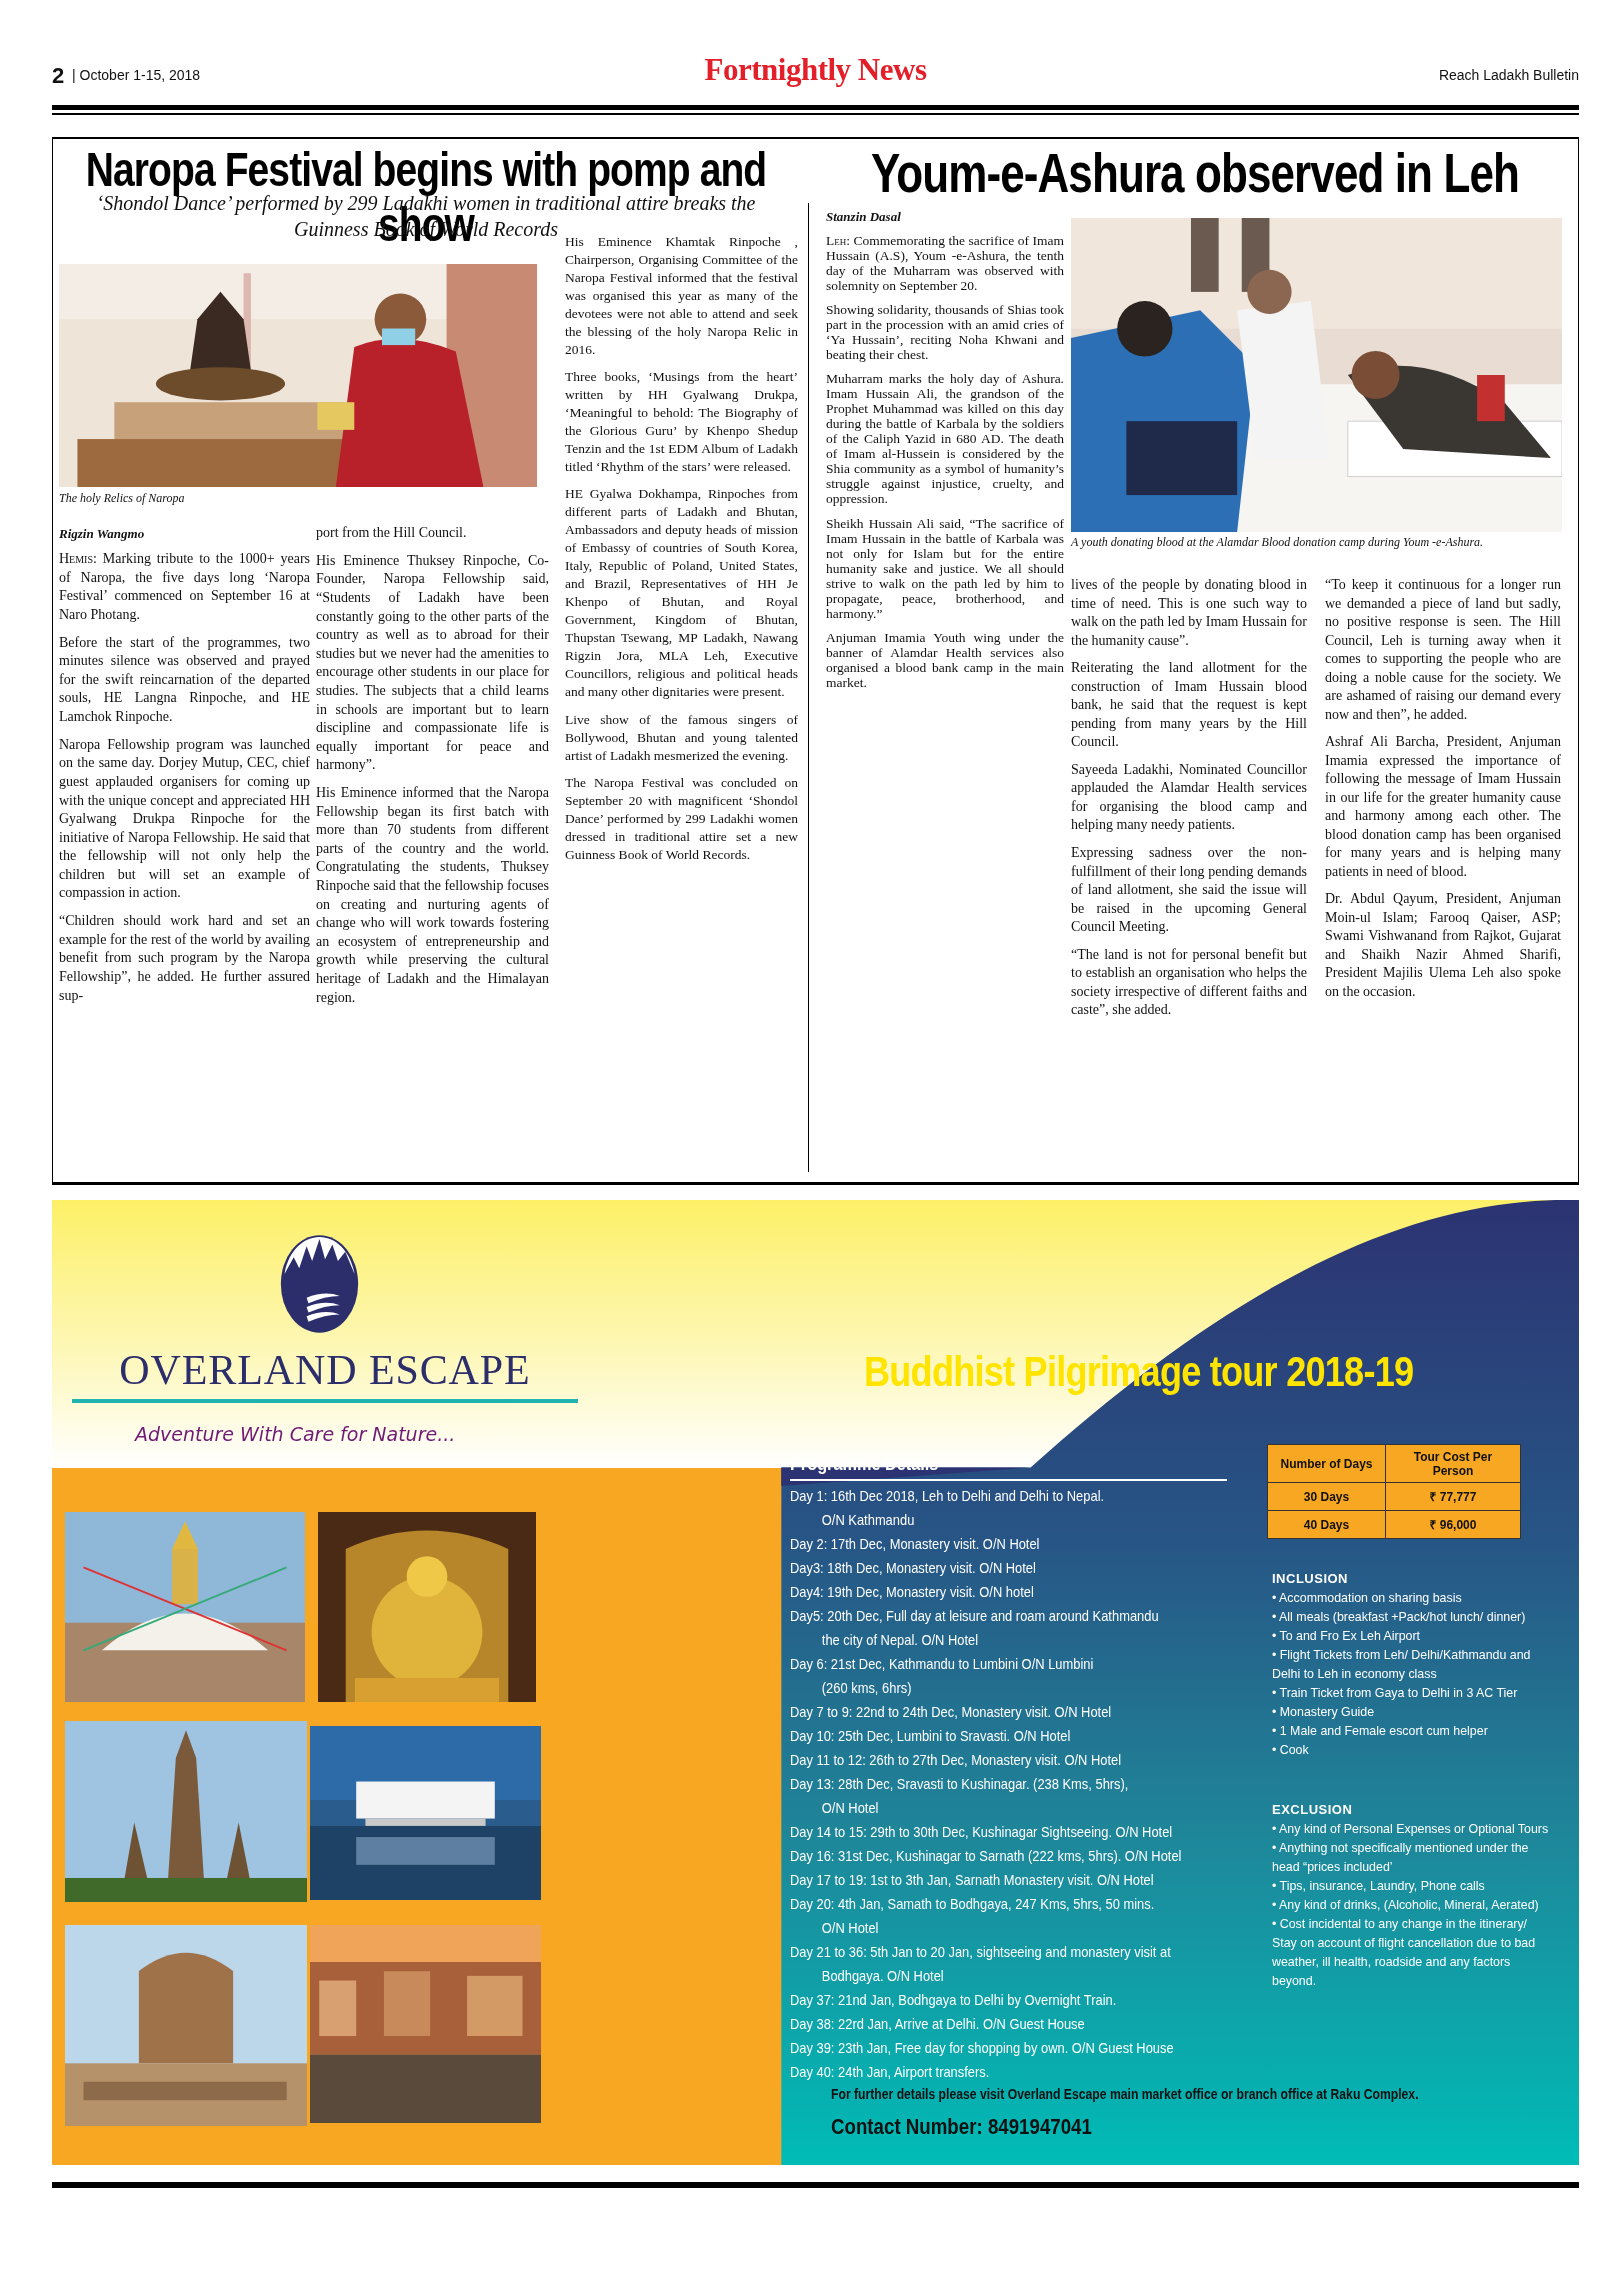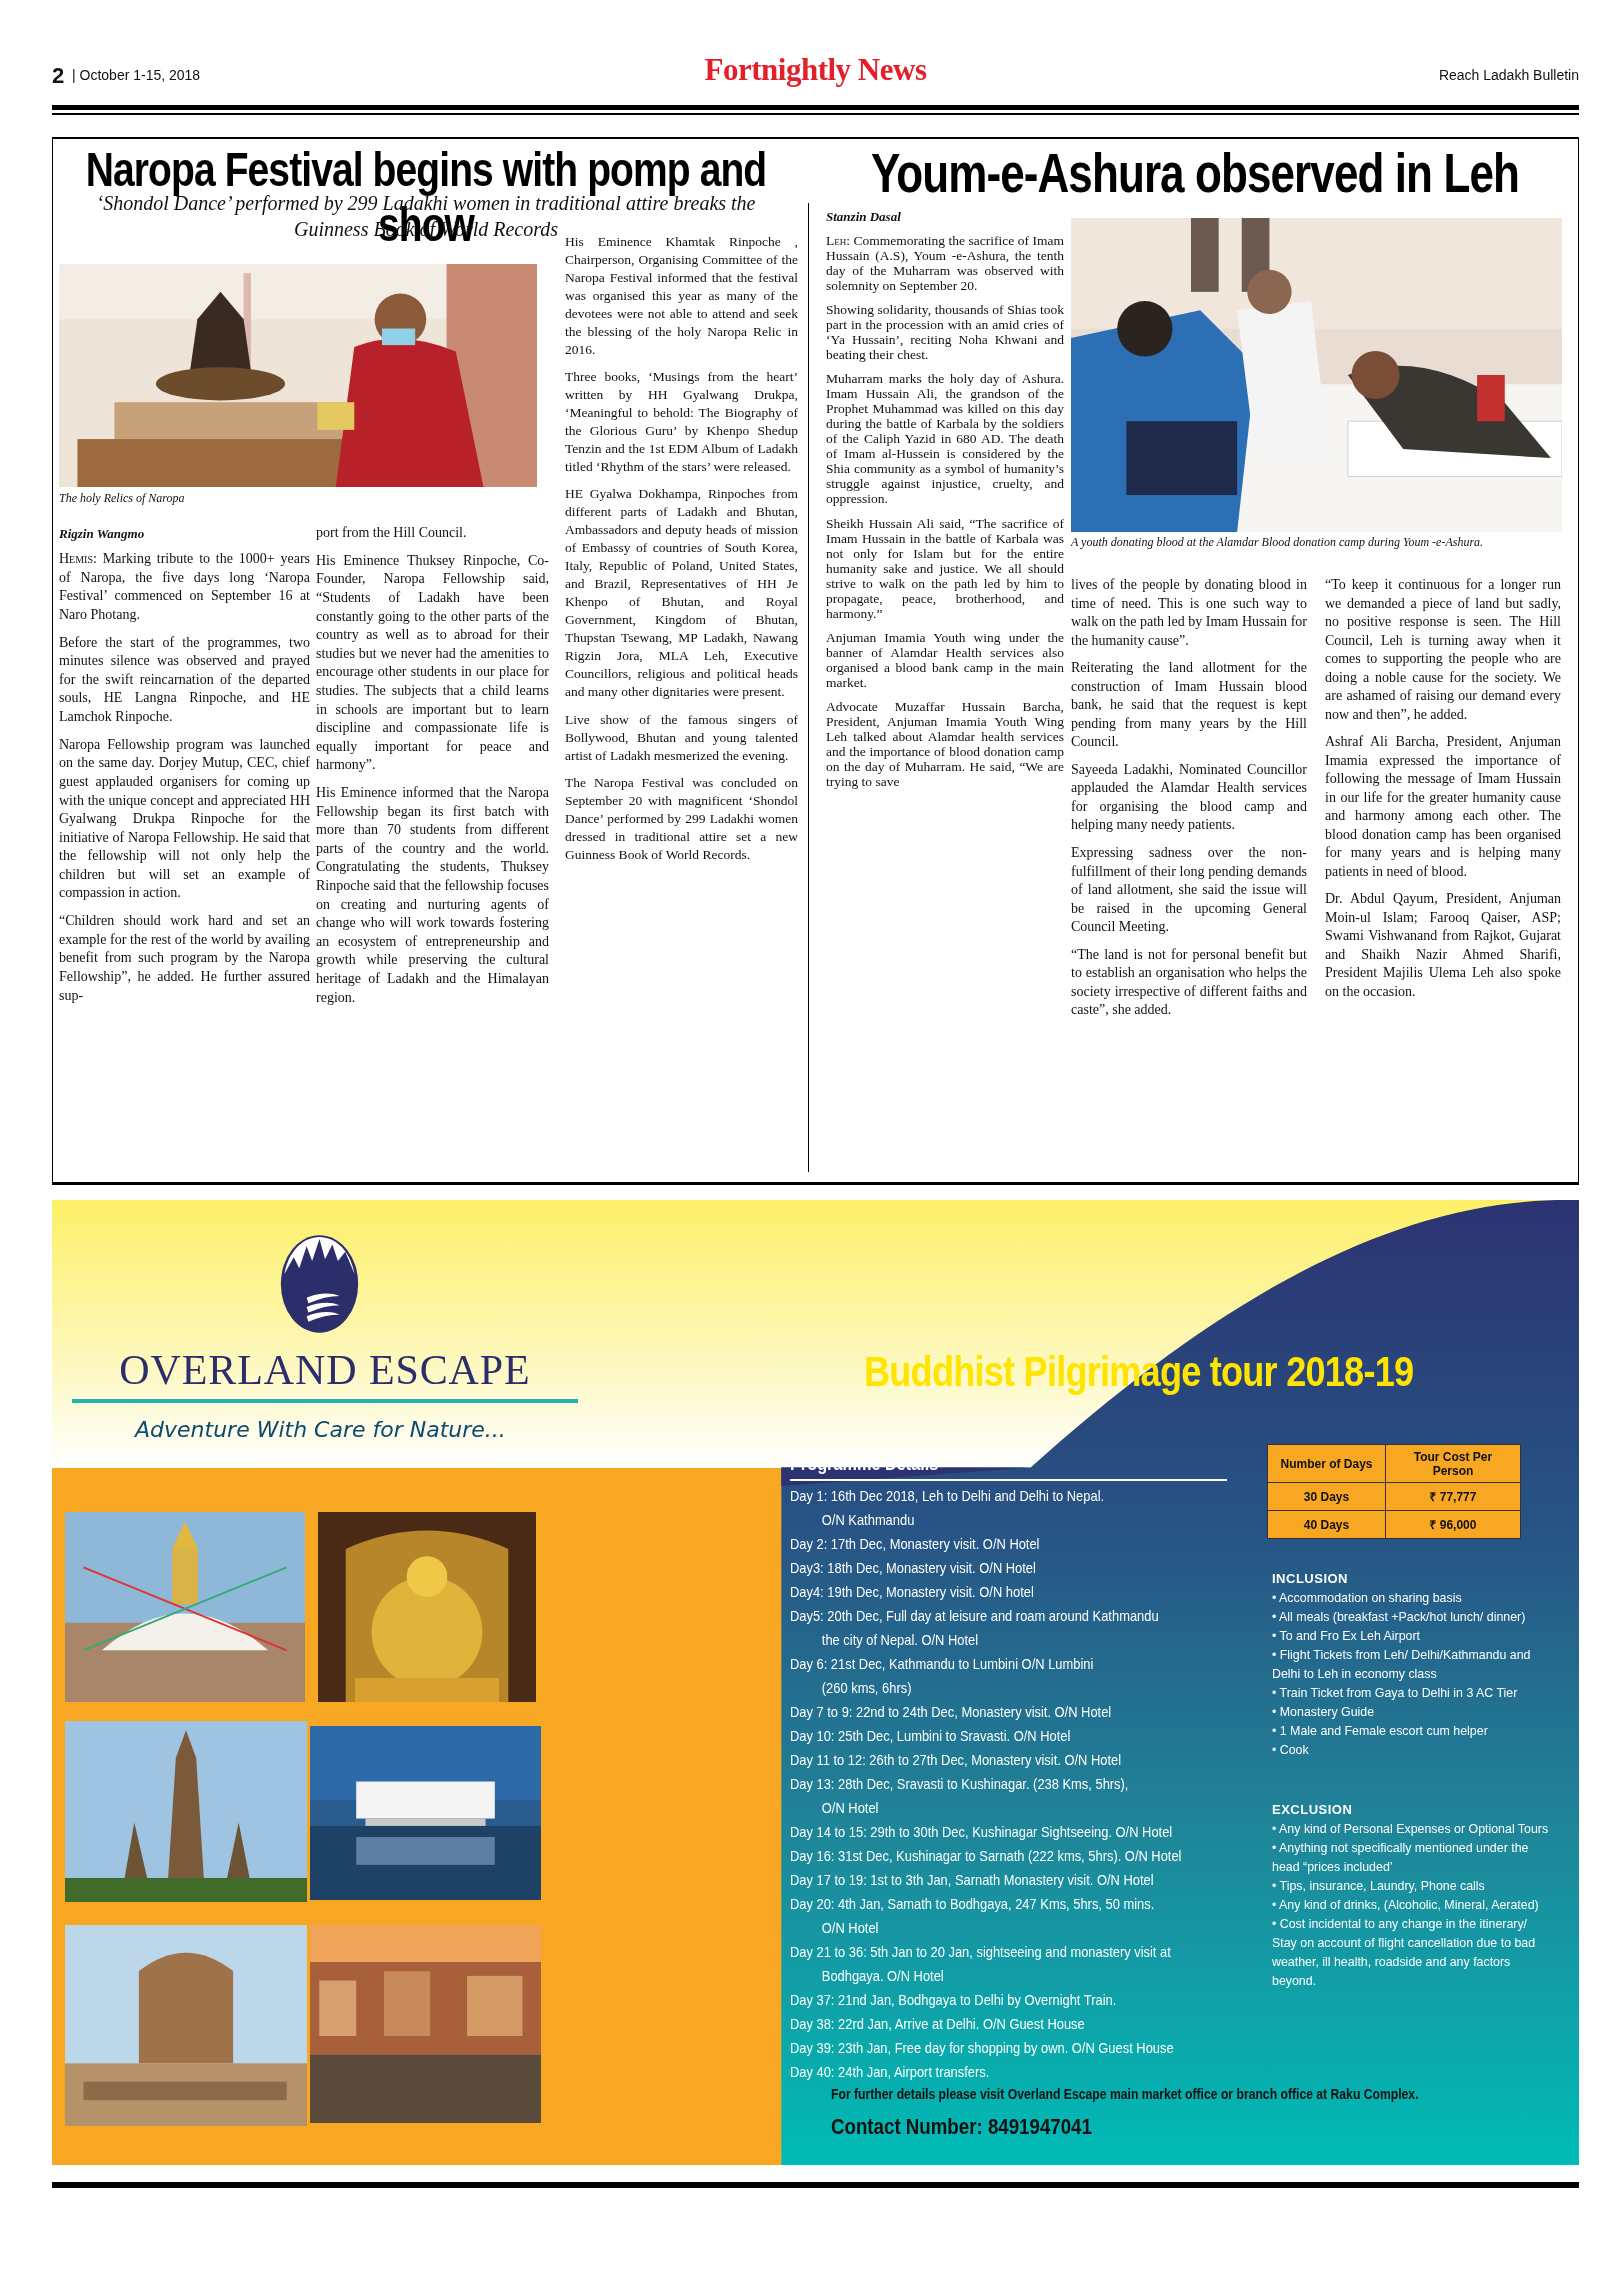--- a/index.html
+++ b/index.html
@@ -33,21 +33,21 @@
   .col p { margin-bottom: 9.2px; }
   .smallcaps { font-variant: small-caps; }
 
   
   .ad { position: absolute; left: 52px; top: 1200px; width: 1527px; height: 965px; overflow: hidden; background: #f7a722; }
   .ad-top { position: absolute; left: 0; top: 0; width: 1527px; height: 268px; background: linear-gradient(to bottom, #fdf067 0%, #fdf7b5 55%, #ffffff 100%); }
   .ad-wave { position: absolute; left: 0; top: 0; width: 1527px; height: 965px; }
   .logo-oval { position: absolute; left: 227px; top: 33px; width: 81px; height: 102px; }
   .brand-name { position: absolute; left: 24px; top: 146px; width: 498px; text-align: center; font-family: "Liberation Serif", serif; font-size: 42px; letter-spacing: 0.9px; color: #2c2e6c; }
   .brand-rule { position: absolute; left: 20px; top: 199px; width: 506px; height: 3.7px; background: #20b3b0; }
-  .tagline { position: absolute; left: 83px; top: 217px; width: 461px; font-family: "DejaVu Sans", sans-serif; font-size: 22px; color: #0c4a6e; font-style: italic; }
+  .tagline { position: absolute; left: 83px; top: 223px; width: 461px; font-family: "DejaVu Sans", sans-serif; font-size: 19px; color: #701a75; font-style: italic; }
 
   .ad-photo { position: absolute; overflow: hidden; }
   .ad-photo svg { width: 100%; height: 100%; display: block; }
 
   .ad-title { position: absolute; left: 812px; top: 148px; width: 720px; font-family: "Liberation Sans", sans-serif; font-weight: bold; font-stretch: condensed; font-size: 42px; color: #ffe400; letter-spacing: -0.9px; transform: scaleX(0.86); transform-origin: left; white-space: nowrap; }
 
   .prog-title { position: absolute; left: 738px; top: 253px; font-family: "Liberation Sans", sans-serif; font-weight: bold; font-size: 18.5px; color: #fff; transform: scaleX(0.88); transform-origin: left; }
   .prog-rule { position: absolute; left: 738px; top: 279px; width: 437px; height: 1.8px; background: #fff; }
   .prog-list { position: absolute; left: 738px; top: 284px; width: 517px; list-style: none; font-family: "Liberation Sans", sans-serif; font-size: 15px; line-height: 24px; color: #fff; }
   .prog-list li { transform: scaleX(0.86); transform-origin: left; white-space: nowrap; }
@@ -124,21 +124,20 @@
 
 <h1 class="headline right">Youm-e-Ashura observed in Leh</h1>
 <div class="byline" style="left:826px; top:209px;">Stanzin Dasal</div>
 
 <div class="col" style="left:826px; top:233px; width:238px; font-size:13.5px; line-height:15px;">
   <p><span class="smallcaps">Leh:</span> <span>Commemorating the sacrifice of Imam Hussain (A.S), Youm -e-Ashura, the tenth day of the Muharram was observed with solemnity on September 20.</span></p>
   <p>Showing solidarity, thousands of Shias took part in the procession with an amid cries of ‘Ya Hussain’, reciting Noha Khwani and beating their chest.</p>
   <p>Muharram marks the holy day of Ashura. Imam Hussain Ali, the grandson of the Prophet Muhammad was killed on this day during the battle of Karbala by the soldiers of the Caliph Yazid in 680 AD. The death of Imam al-Hussein is considered by the Shia community as a symbol of humanity’s struggle against injustice, cruelty, and oppression.</p>
   <p>Sheikh Hussain Ali said, “The sacrifice of Imam Hussain in the battle of Karbala was not only for Islam but for the entire humanity sake and justice. We all should strive to walk on the path led by him to propagate, peace, brotherhood, and harmony.”</p>
   <p>Anjuman Imamia Youth wing under the banner of Alamdar Health services also organised a blood bank camp in the main market.</p>
-  <p>Advocate Muzaffar Hussain Barcha, President, Anjuman Imamia Youth Wing Leh talked about Alamdar health services and the importance of blood donation camp on the day of Muharram. He said, “We are trying to save</p>
 </div>
 
 <div class="photo" style="left:1071px; top:218px; width:491px; height:314px;">
   <svg viewBox="0 0 532 340" preserveAspectRatio="none">
     <rect width="532" height="340" fill="#e9ddd3"></rect>
     <rect x="0" y="0" width="532" height="120" fill="#f1e6dc"></rect>
     <rect x="130" y="0" width="30" height="80" fill="#6b5a4f"></rect>
     <rect x="185" y="0" width="30" height="80" fill="#6b5a4f"></rect>
     <rect x="60" y="180" width="472" height="160" fill="#f7f5f2"></rect>
     <rect x="300" y="220" width="232" height="60" fill="#ffffff" stroke="#ccc"></rect>

